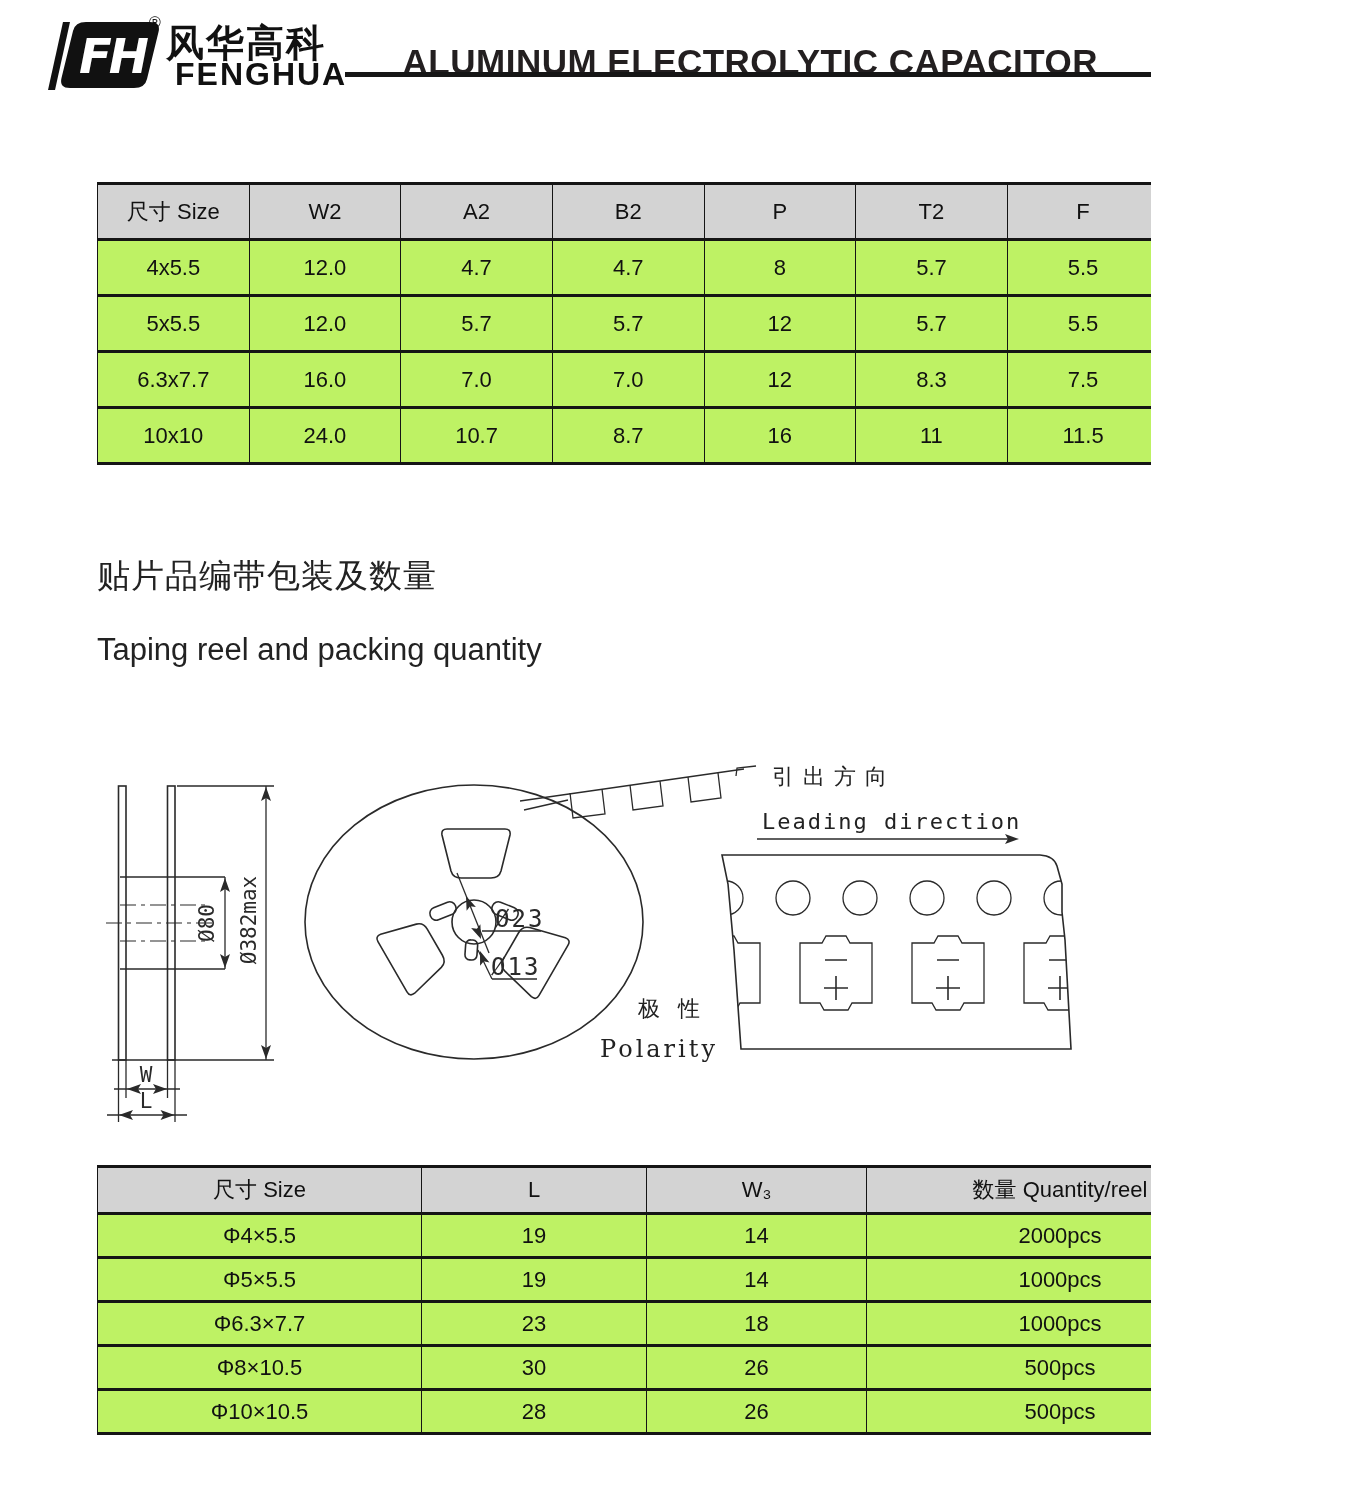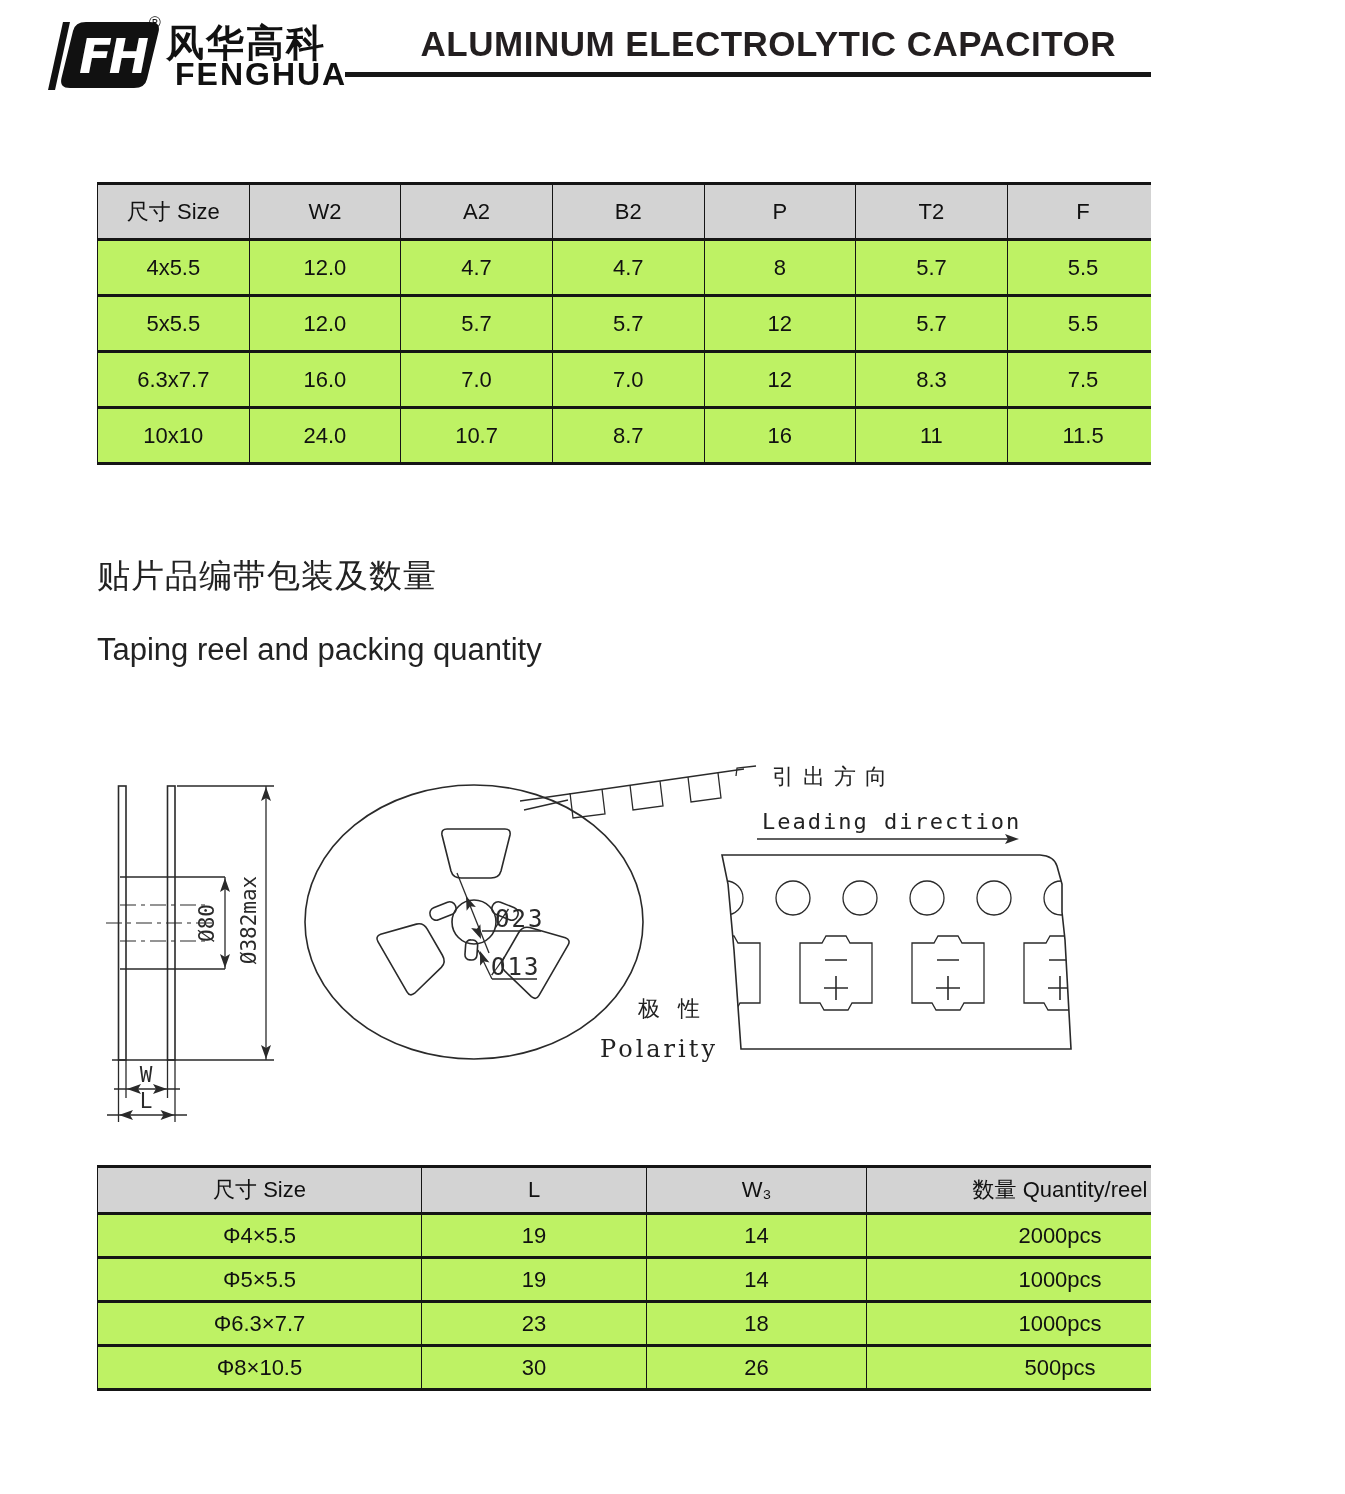--- a/index.html
+++ b/index.html
@@ -44,21 +44,21 @@
 <div class="page">
 
   <svg class="logo-mark" width="120" height="80" viewBox="0 0 120 80">
     <path d="M2 74 L17 6 L24 6 L9 74 Z" fill="#111"></path>
     <path d="M40 6 L104 6 Q115 6 112.5 16 L101 63 Q99 72 88 72 L24 72 Q13 72 15.5 62 L27 15 Q29 6 40 6 Z" fill="#111"></path>
     <text x="33" y="57" font-family="DejaVu Sans, sans-serif" font-style="italic" font-weight="bold" font-size="48" fill="#fff" letter-spacing="-3">FH</text>
   </svg>
   <span class="reg">®</span>
   <div class="logo-cn">风华高科</div>
   <div class="logo-en">FENGHUA</div>
-  <h1 class="doc-title" style="margin:0;">ALUMINUM ELECTROLYTIC CAPACITOR</h1>
+  <h1 class="doc-title" style="margin:18px;">ALUMINUM ELECTROLYTIC CAPACITOR</h1>
   <div class="head-rule"></div>
 
   <table class="t1" border="0">
     <thead>
       <tr>
         <th>尺寸 Size</th>
         <th>W2</th>
         <th>A2</th>
         <th>B2</th>
         <th>P</th>
@@ -261,16 +261,22 @@
           <td>23</td>
           <td>18</td>
           <td>1000pcs</td>
         </tr>
       <tr>
           <td>Φ8×10.5</td>
           <td>30</td>
           <td>26</td>
           <td>500pcs</td>
         </tr>
+      <tr>
+          <td>Φ10×10.5</td>
+          <td>28</td>
+          <td>26</td>
+          <td>500pcs</td>
+        </tr>
     </tbody>
   </table>
 
 </div>
 
 </body></html>

